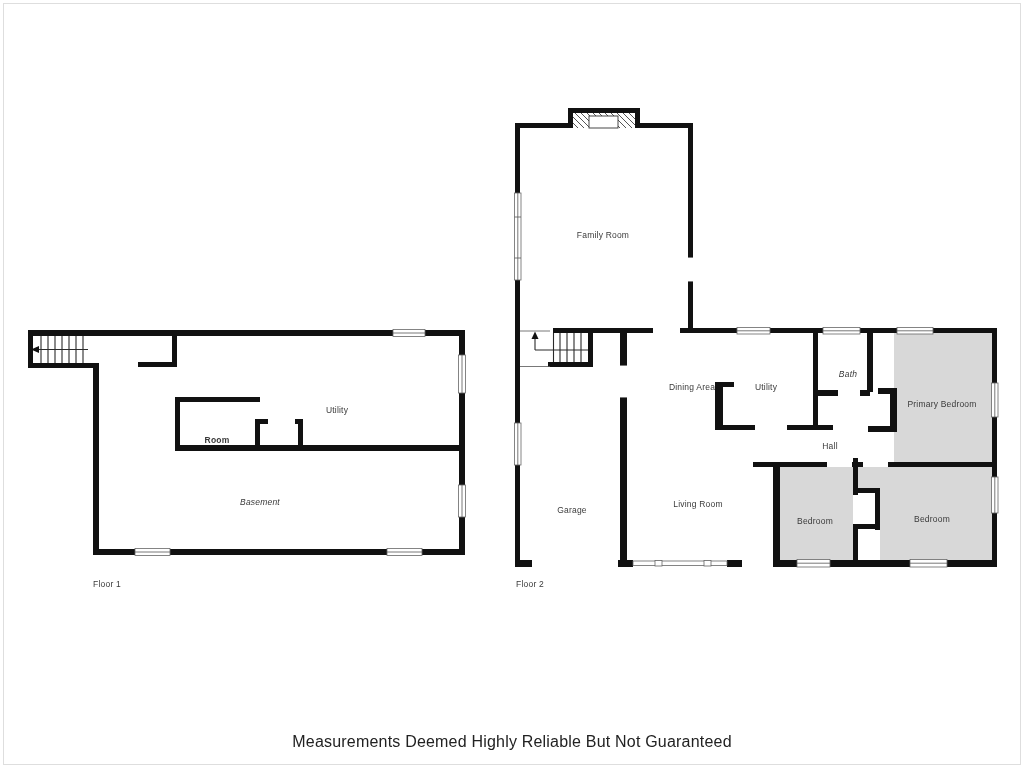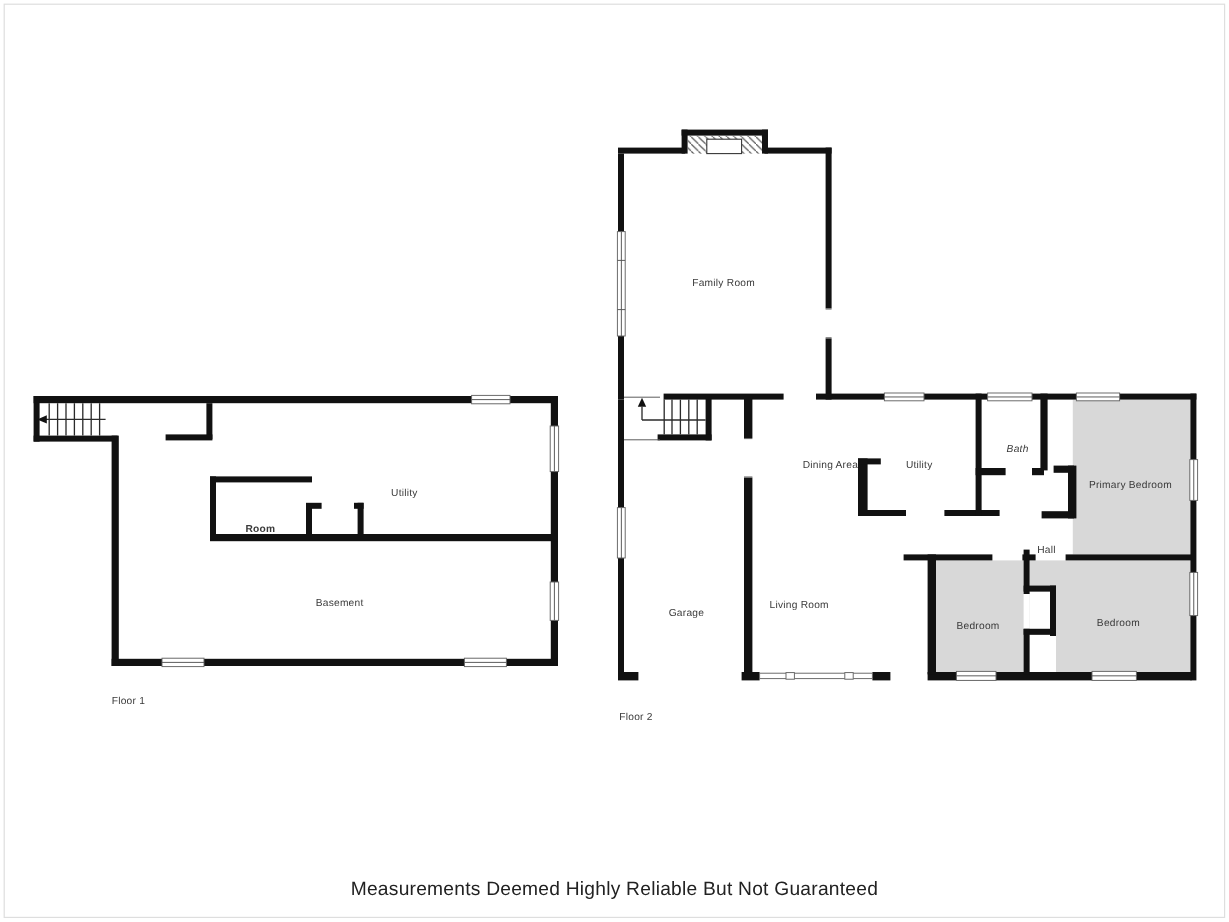--- a/index.html
+++ b/index.html
@@ -188,28 +188,28 @@
 
     <rect class="win" x="633" y="561" width="94" height="4.5"></rect>
     <rect class="mull" x="655" y="560.5" width="7" height="5.5"></rect>
     <rect class="mull" x="704" y="560.5" width="7" height="5.5"></rect>
   </g>
 </svg>
 
 <div id="labels">
     <div class="room-label" style="left: 337px; top: 390px; color: rgb(58, 58, 58); margin-top: 20px;">Utility</div>
     <div class="room-label" style="left: 217px; top: 440px; color: rgb(58, 58, 58); font-weight: bold;">Room</div>
-    <div class="room-label" style="left: 283px; top: 502px; color: rgb(58, 58, 58);">Basement</div>
+    <div class="room-label" style="left: 260px; top: 502px; color: rgb(58, 58, 58); font-style: italic;">Basement</div>
     <div class="floor-caption" style="left: 107px; top: 584px; color: rgb(58, 58, 58);">Floor 1</div>
     <div class="room-label" style="left: 603px; top: 235px; color: rgb(58, 58, 58);">Family Room</div>
     <div class="room-label" style="left: 671px; top: 387px; color: rgb(58, 58, 58); padding-left: 42px;">Dining Area</div>
     <div class="room-label" style="left: 766px; top: 387px; color: rgb(58, 58, 58);">Utility</div>
     <div class="room-label" style="left: 848px; top: 374px; color: rgb(58, 58, 58); font-style: italic;">Bath</div>
     <div class="room-label" style="left: 572px; top: 466px; color: rgb(58, 58, 58); margin-top: 44px;">Garage</div>
-    <div class="room-label" style="left: 872px; top: 446px; color: rgb(58, 58, 58); margin-top: 12px;">Hall</div>
-    <div class="room-label" style="left: 666px; top: 504px; color: rgb(58, 58, 58); text-align: center;">Living Room</div>
+    <div class="room-label" style="left: 830px; top: 446px; color: rgb(58, 58, 58);">Hall</div>
+    <div class="room-label" style="left: 698px; top: 504px; color: rgb(58, 58, 58); text-align: center;">Living Room</div>
     <div class="room-label" style="left: 815px; top: 521px; color: rgb(58, 58, 58);">Bedroom</div>
     <div class="room-label" style="left: 932px; top: 519px; color: rgb(58, 58, 58);">Bedroom</div>
     <div class="room-label" style="left: 942px; top: 404px; color: rgb(58, 58, 58);">Primary Bedroom</div>
-    <div class="floor-caption" style="left: 530px; top: 597px; color: rgb(58, 58, 58); text-align: center;">Floor 2</div>
+    <div class="floor-caption" style="left: 530px; top: 584px; color: rgb(58, 58, 58); text-align: center;">Floor 2</div>
   </div>
 
 <div id="disclaimer">Measurements Deemed Highly Reliable But Not Guaranteed</div>
 
 </body></html>

